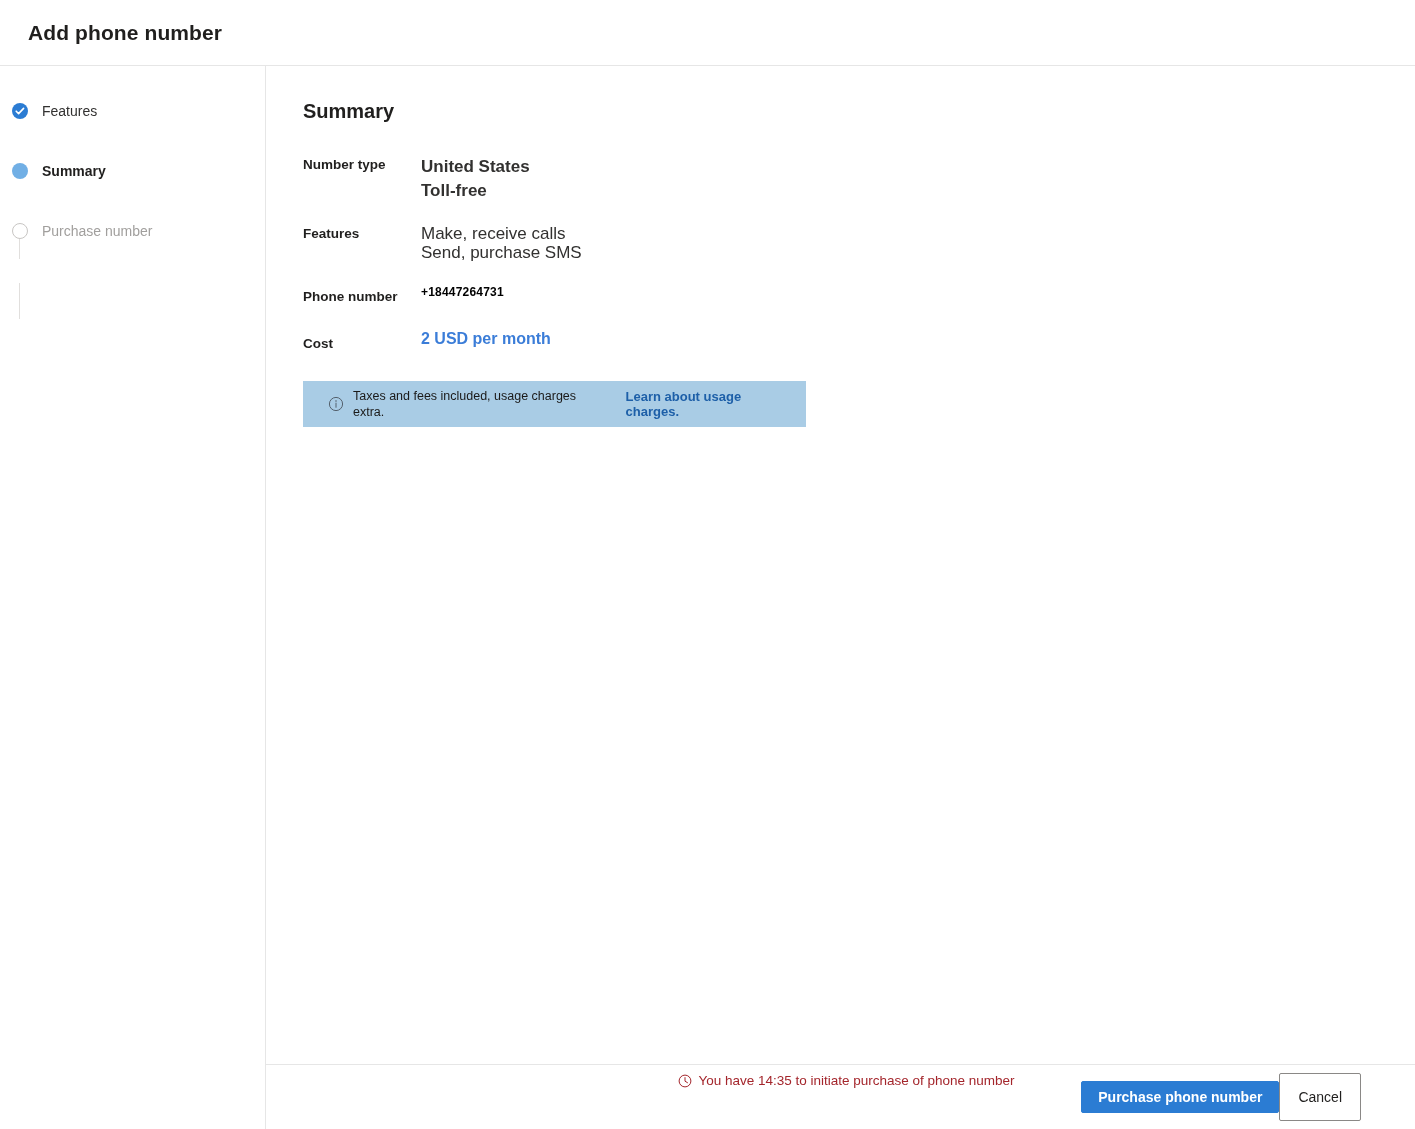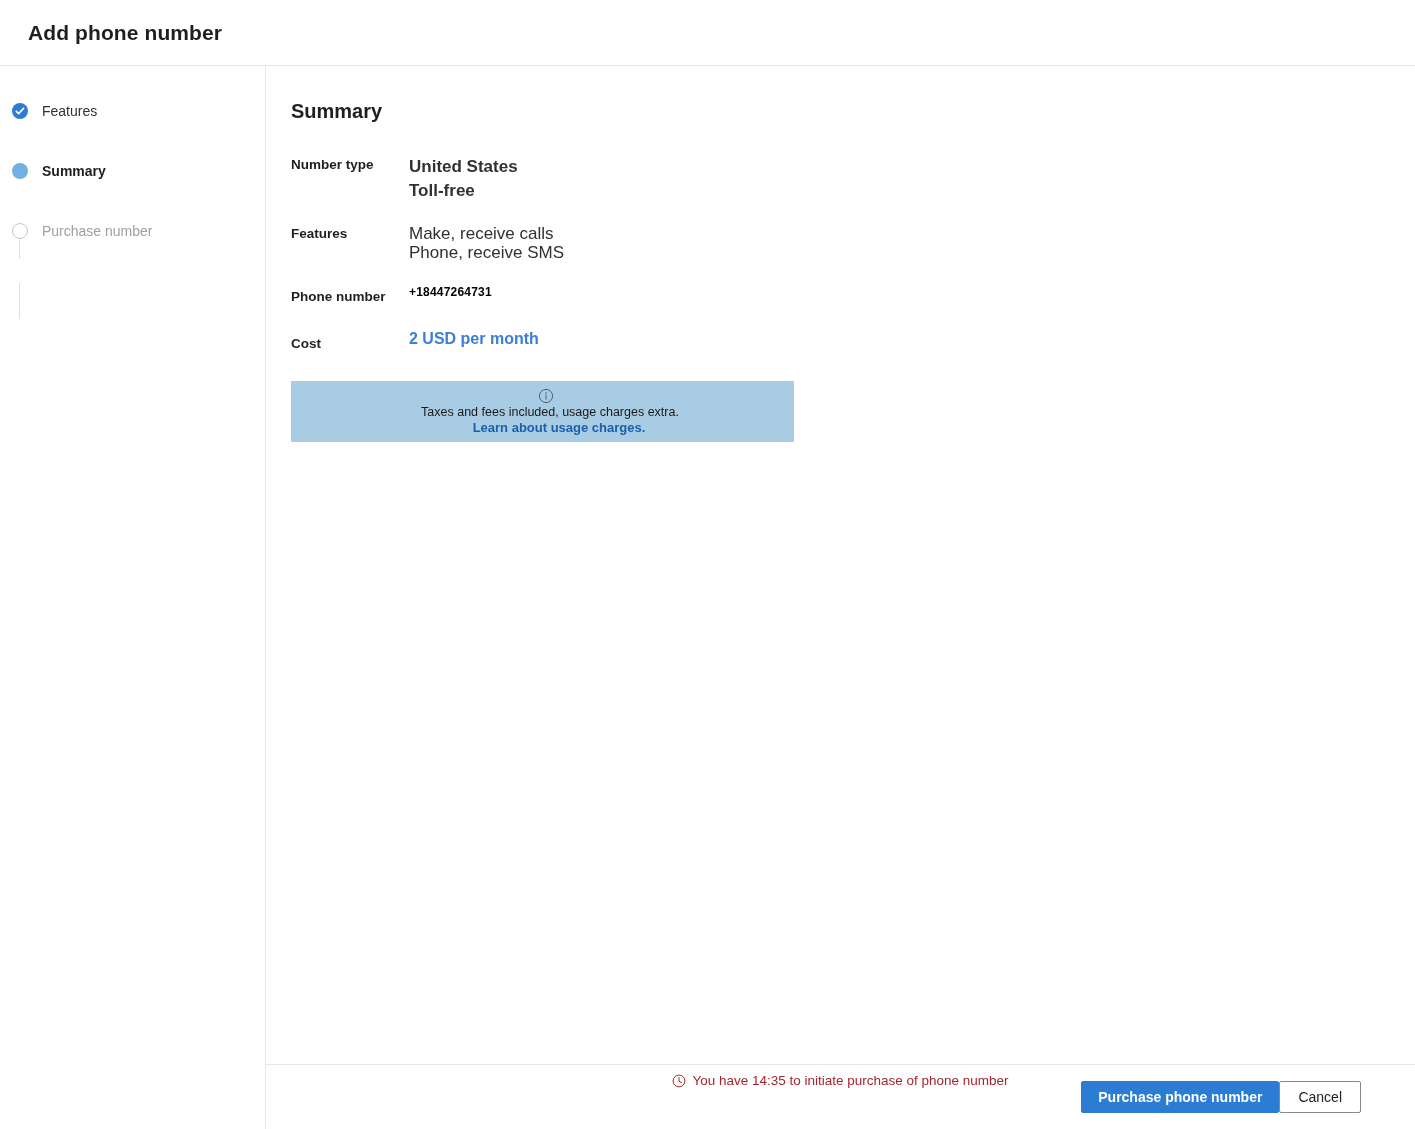--- a/index.html
+++ b/index.html
@@ -31,20 +31,21 @@
     font-weight: 600;
     color: #201f1e;
     letter-spacing: 0.1px;
   }
 
   
   .panel-body {
     display: flex;
     height: 1063px;
     box-sizing: border-box;
+    gap: 12px;
   }
 
   .wizard-sidebar {
     width: 266px;
     flex: 0 0 266px;
     box-sizing: border-box;
     border-right: 1px solid #e6e6e6;
     padding-top: 33px;
   }
 
@@ -160,21 +161,20 @@
   }
 
   
   .info-banner {
     width: 503px;
     box-sizing: border-box;
     background: #a9cce5;
     display: flex;
     align-items: center;
     padding: 7px 10px 7px 25px;
-    flex-direction: column;
   }
   .info-icon {
     flex: 0 0 16px;
     width: 16px;
     height: 16px;
     margin-right: 9px;
     display: block;
   }
   .info-text {
     font-size: 12.5px;
@@ -239,21 +239,21 @@
     font-weight: 600;
     height: 32px;
     padding: 0 16px;
     min-width: 196px;
   }
   .btn-secondary {
     background: #ffffff;
     color: #201f1e;
     border: 1px solid #8a8886;
     font-weight: 400;
-    height: 32px;
+    height: 48px;
     padding: 0 18px;
     min-width: 80px;
   }
 </style>
 </head>
 <body>
 
 <div class="panel-header">
   <div class="panel-title">Add phone number</div>
 </div>
@@ -298,21 +298,21 @@
         <div class="row-value">
           <div class="value-line-wide">United States</div>
           <div class="value-line-wide">Toll-free</div>
         </div>
       </div>
 
       <div class="summary-row row-features">
         <div class="row-label pad-1">Features</div>
         <div class="row-value">
           <div class="value-line-reg">Make, receive calls</div>
-          <div class="value-line-reg">Phone, receive SMS</div>
+          <div class="value-line-reg">Send, purchase SMS</div>
         </div>
       </div>
 
       <div class="summary-row row-phone">
         <div class="row-label pad-6">Phone number</div>
         <div class="row-value value-accent-lg">+18447264731</div>
       </div>
 
       <div class="summary-row row-cost">
         <div class="row-label pad-6">Cost</div>

